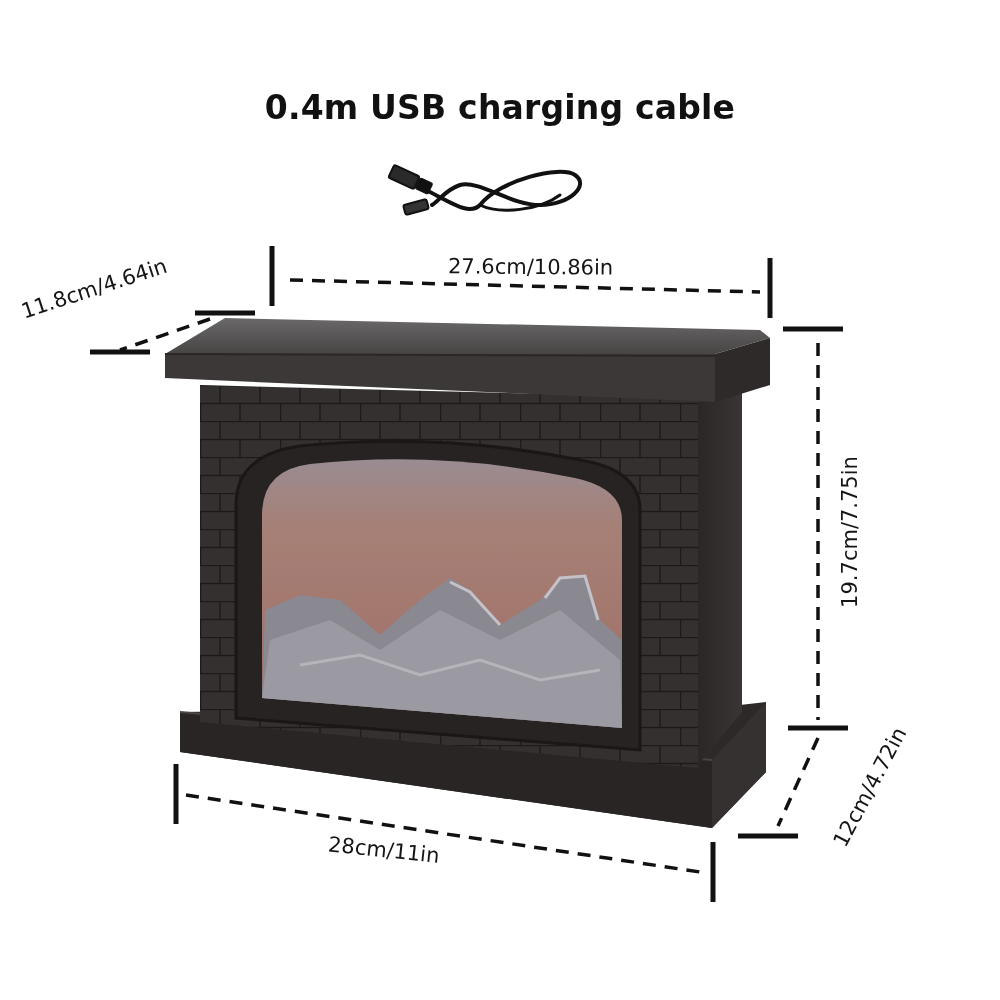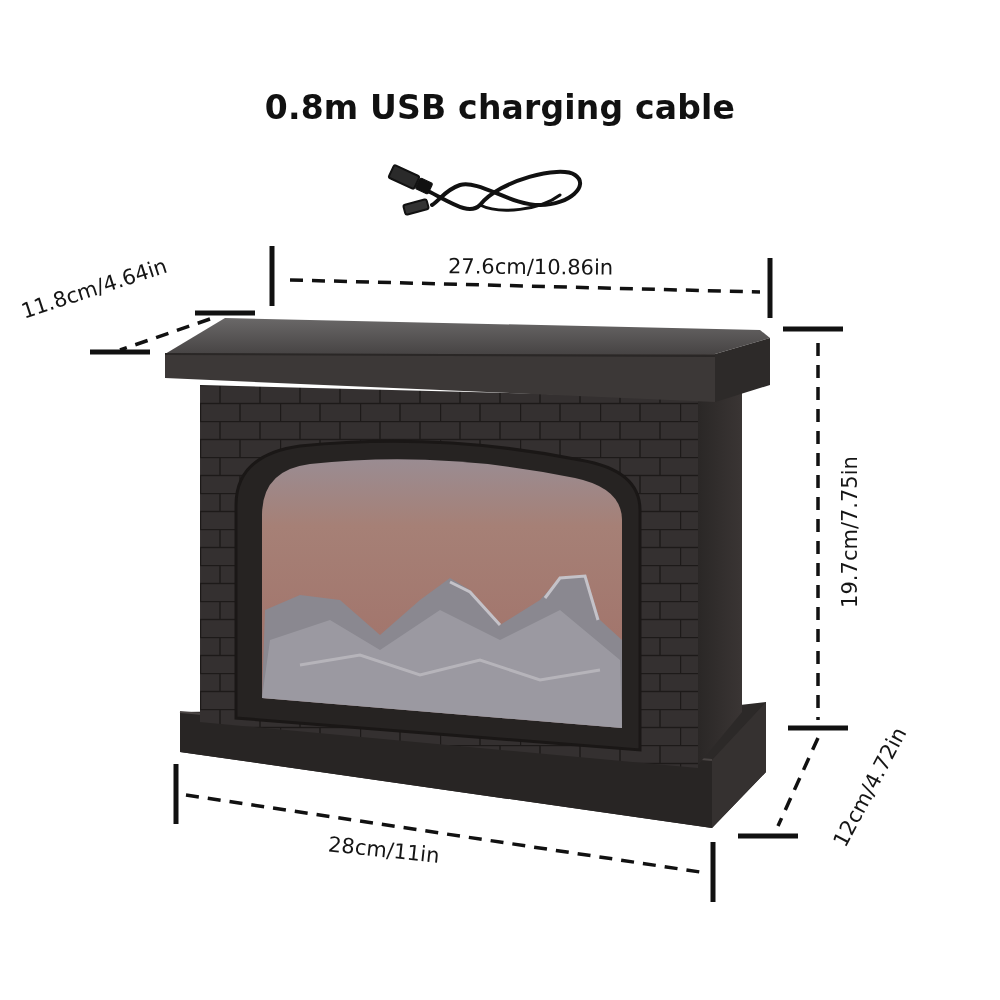--- a/index.html
+++ b/index.html
@@ -5,21 +5,21 @@
   html, body { margin: 0; padding: 0; background: #ffffff; }
   body { width: 1000px; height: 1000px; position: relative; overflow: hidden; font-family: "DejaVu Sans", sans-serif; }
   .abs { position: absolute; }
   .title { left: 0; width: 1000px; top: 88px; text-align: center; font-family: "DejaVu Sans", sans-serif; font-weight: bold; font-size: 33px; color: #111; letter-spacing: 0.2px; }
   .dim-label { font-family: "DejaVu Sans", sans-serif; font-size: 21px; color: #151515; white-space: nowrap; }
   svg { position: absolute; left: 0; top: 0; }
 </style>
 </head>
 <body>
 
-<div class="abs title">0.8m USB charging cable</div>
+<div class="abs title">0.4m USB charging cable</div>
 
 <svg width="1000" height="1000" viewBox="0 0 1000 1000">
   <defs>
     <linearGradient id="flameGrad" x1="0" y1="0" x2="0" y2="1">
       <stop offset="0" stop-color="#9a8c92"></stop>
       <stop offset="0.25" stop-color="#a68076"></stop>
       <stop offset="0.7" stop-color="#a2756c"></stop>
       <stop offset="1" stop-color="#8e6d6a"></stop>
     </linearGradient>
     <linearGradient id="topGrad" x1="0" y1="0" x2="0" y2="1">

